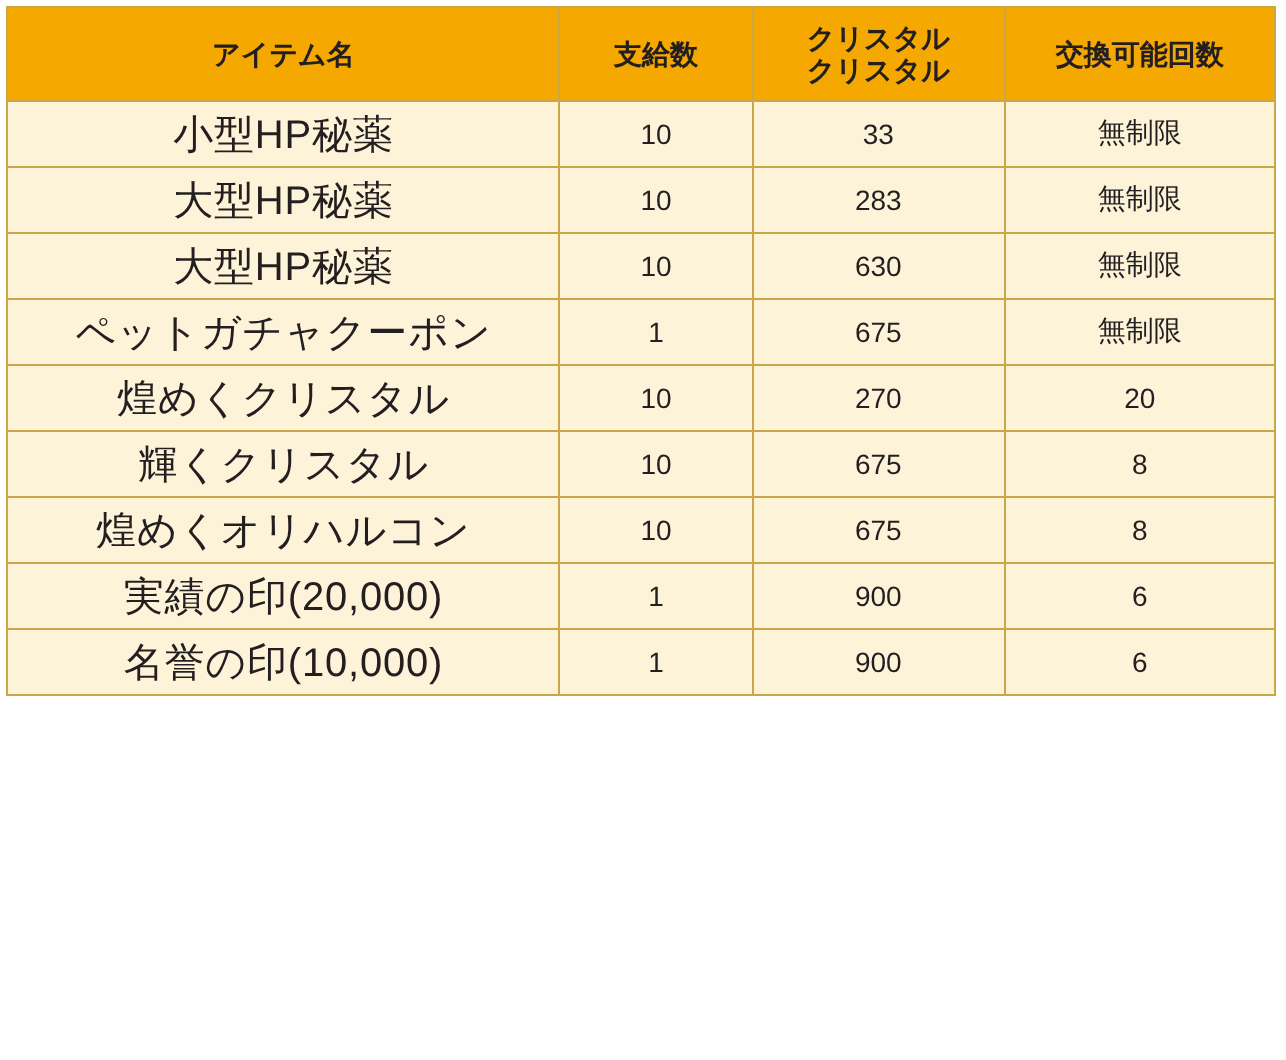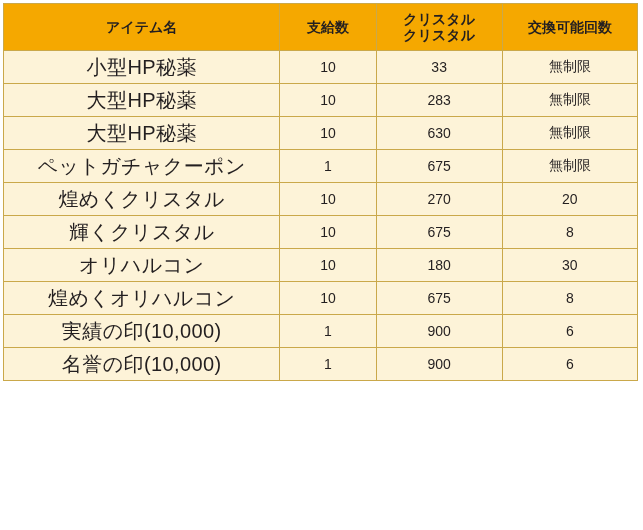--- a/index.html
+++ b/index.html
@@ -116,33 +116,27 @@
       <td class="num">270</td>
       <td class="num">20</td>
     </tr>
     <tr>
       <td class="item-name">輝くクリスタル</td>
       <td class="num">10</td>
       <td class="num">675</td>
       <td class="num">8</td>
     </tr>
     <tr>
-      <td class="item-name">オリハルコン</td>
-      <td class="num">10</td>
-      <td class="num">180</td>
-      <td class="num">30</td>
-    </tr>
-    <tr>
       <td class="item-name">煌めくオリハルコン</td>
       <td class="num">10</td>
       <td class="num">675</td>
       <td class="num">8</td>
     </tr>
     <tr>
-      <td class="item-name">実績の印(10,000)</td>
+      <td class="item-name">実績の印(20,000)</td>
       <td class="num">1</td>
       <td class="num">900</td>
       <td class="num">6</td>
     </tr>
     <tr>
       <td class="item-name">名誉の印(10,000)</td>
       <td class="num">1</td>
       <td class="num">900</td>
       <td class="num">6</td>
     </tr>

